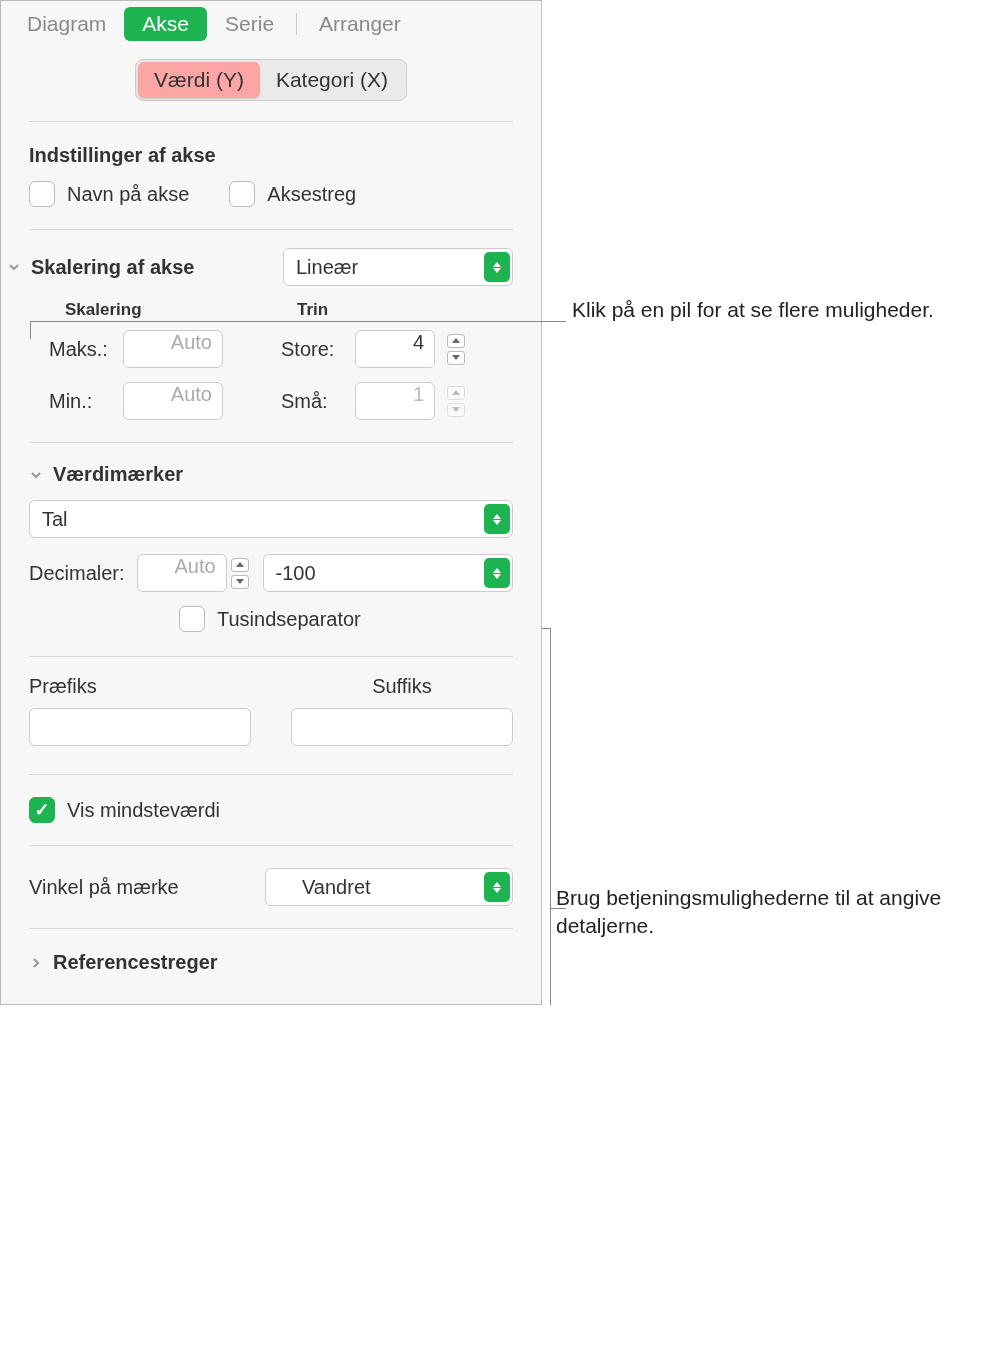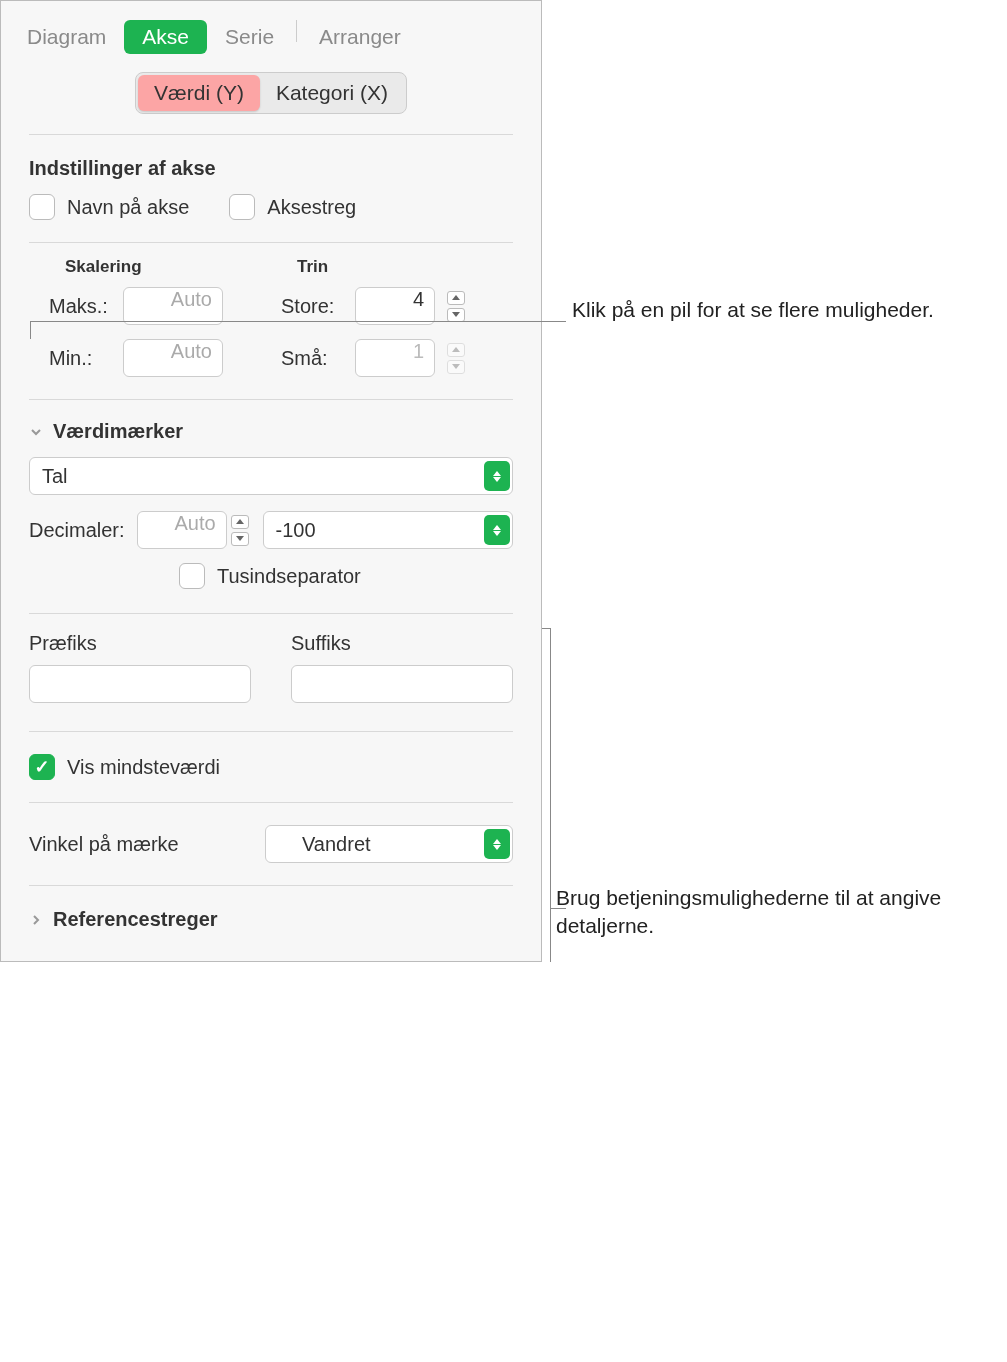--- a/index.html
+++ b/index.html
@@ -22,21 +22,20 @@
       align-items: center;
       padding: 6px 8px 0 8px;
       gap: 0;
     }
     .tab {
       padding: 5px 18px;
       font-size: 21px;
       color: #8a8a8a;
       border-radius: 6px;
       cursor: pointer;
-      margin-top: 13px;
     }
     .tab.active {
       background: #1db351;
       color: #fff;
       font-weight: 500;
     }
     .tab-sep {
       width: 1px;
       height: 22px;
       background: #ccc;
@@ -270,20 +269,34 @@
         <span>Navn på akse</span>
       </div>
       <div class="row">
         <span class="checkbox"></span>
         <span>Aksestreg</span>
       </div>
     </div>
 
     <hr class="hr">
 
+    <div style="display:flex; align-items:center; gap:14px; margin:18px 0 0 0;">
+      <div class="disclosure">
+        <span class="chevron">
+          <svg viewBox="0 0 12 12">
+              <path d="M2 4 L6 8 L10 4" fill="none" stroke="#999" stroke-width="2"></path>
+            </svg>
+        </span>
+        <span class="collapsed-title">Skalering af akse</span>
+      </div>
+      <div class="select" style="flex:1; margin-left:auto; max-width:230px;">
+        <span>Lineær</span>
+        <span class="select-btn"></span>
+      </div>
+    </div>
 
     <div class="twocol" style="padding-left:20px;">
       <div class="col">
         <div class="col-title">Skalering</div>
         <div class="fieldrow">
           <label>Maks.:</label>
           <div class="input placeholder">Auto</div>
         </div>
         <div class="fieldrow">
           <label>Min.:</label>
@@ -348,21 +361,21 @@
     </div>
 
     <hr class="hr">
 
     <div class="twocol" style="margin-top:18px;">
       <div class="col" style="padding-right:20px;">
         <div style="font-size:20px; margin-bottom:10px;">Præfiks</div>
         <div class="input" style="width:100%; text-align:left;"></div>
       </div>
       <div class="col" style="padding-left:20px;">
-        <div style="font-size:20px; margin-bottom:10px;">Suffiks</div>
+        <div style="font-size:20px; margin-bottom:10px;text-align:center;">Suffiks</div>
         <div class="input" style="width:100%; text-align:left;"></div>
       </div>
     </div>
 
     <hr class="hr" style="margin-top:28px;">
 
     <div class="row" style="margin:22px 0;">
       <span class="checkbox checked"></span>
       <span>Vis mindsteværdi</span>
     </div>

